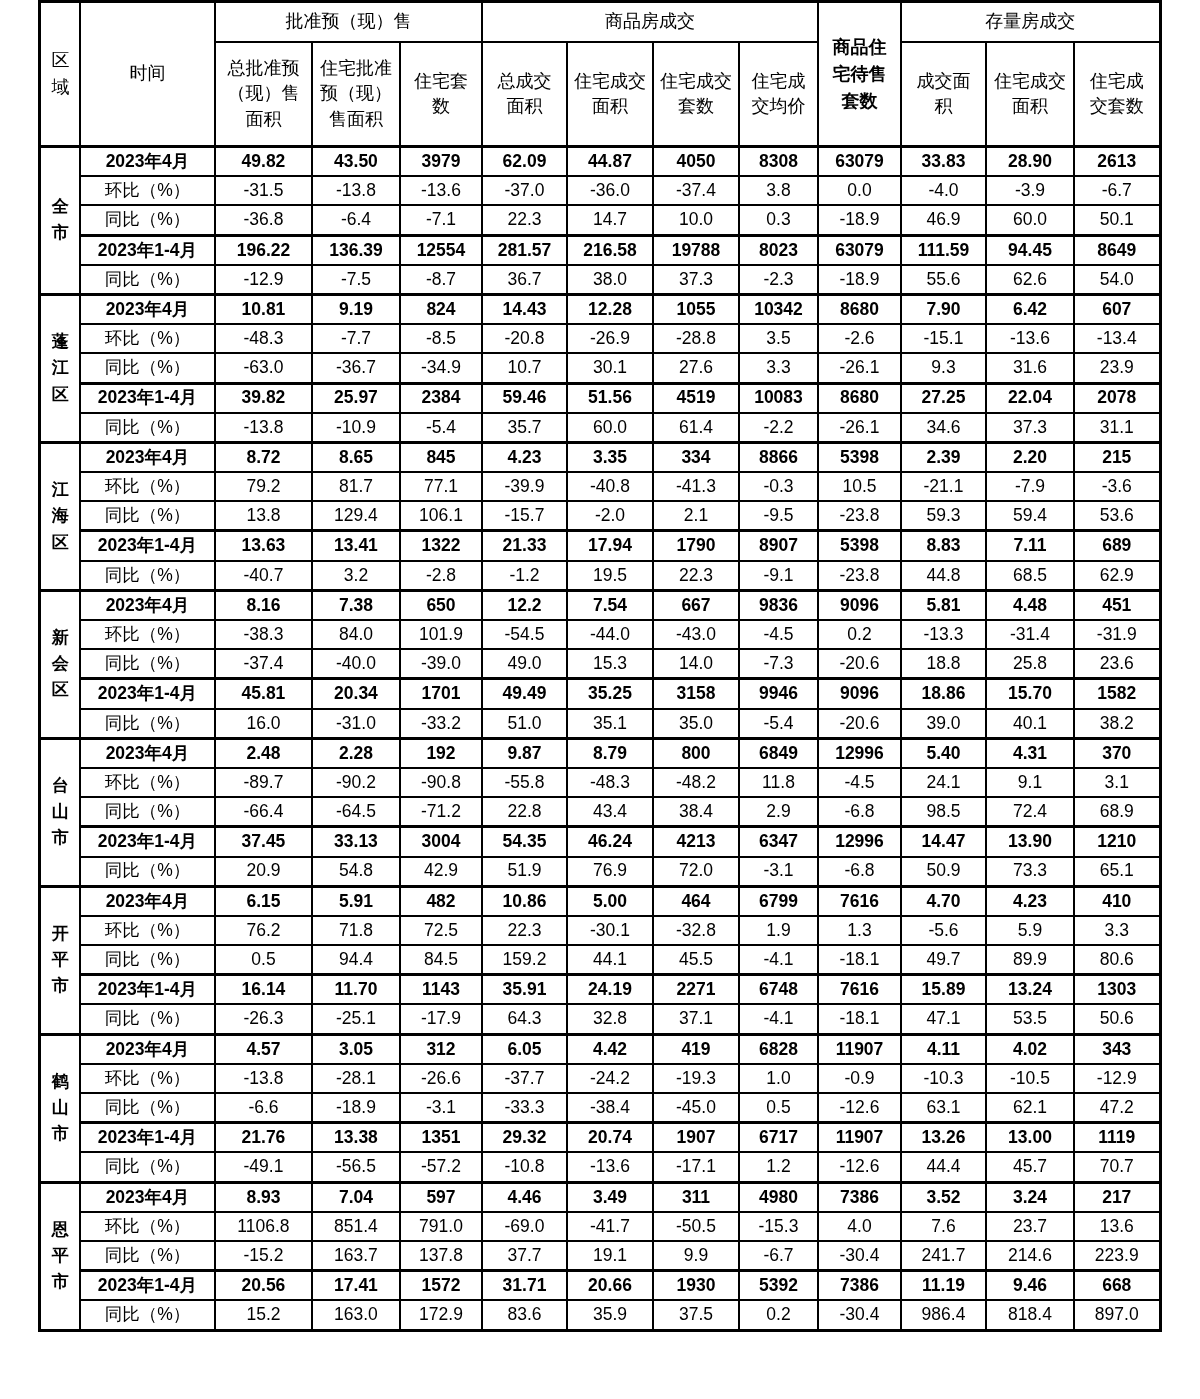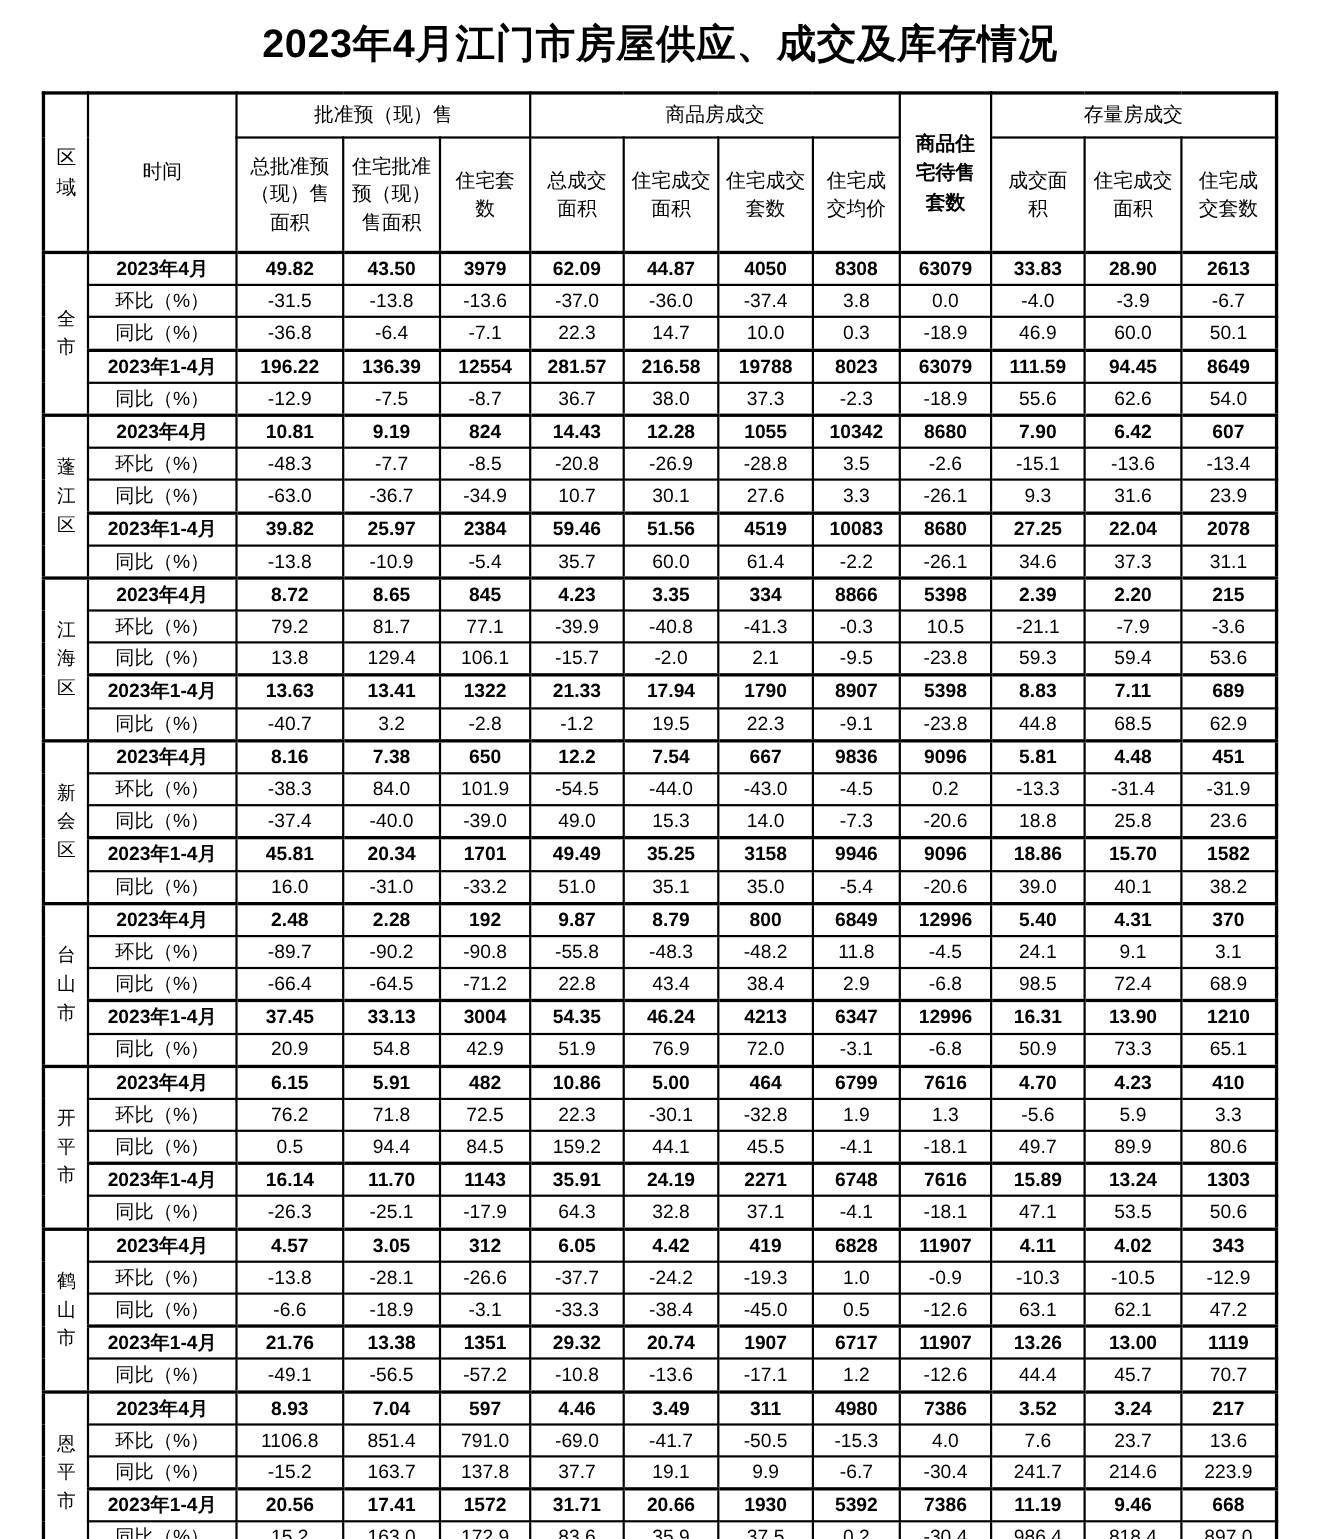--- a/index.html
+++ b/index.html
@@ -51,27 +51,26 @@
     padding:0 10px;
     word-break:break-all;
     white-space:normal;
     line-height:1.55;
     font-weight:normal;
   }
   tr.bold-row td{
     font-weight:bold;
     border-top:3px solid #000;
   }
-  tr.bold-row td.region-cell{font-weight:normal;}
+  tr.bold-row td.region-cell{font-weight:bold;}
 </style>
 </head>
 <body>
 
 <div class="page">
-  <h1 class="title">2023年4月江门市房屋供应、成交及库存情况</h1>
 
   <table class="report">
     <colgroup>
       <col style="width:40px">
         <col style="width:135px">
       <col style="width:97px">
         <col style="width:88px">
         <col style="width:82px">
       <col style="width:85px">
         <col style="width:86px">
@@ -435,21 +434,21 @@
         <tr class="bold-row">
           <td>2023年1-4月</td>
           <td>37.45</td>
           <td>33.13</td>
           <td>3004</td>
           <td>54.35</td>
           <td>46.24</td>
           <td>4213</td>
           <td>6347</td>
           <td>12996</td>
-          <td>16.31</td>
+          <td>14.47</td>
           <td>13.90</td>
           <td>1210</td>
         </tr>
         <tr>
           <td>同比（%）</td>
           <td>20.9</td>
           <td>54.8</td>
           <td>42.9</td>
           <td>51.9</td>
           <td>76.9</td>

